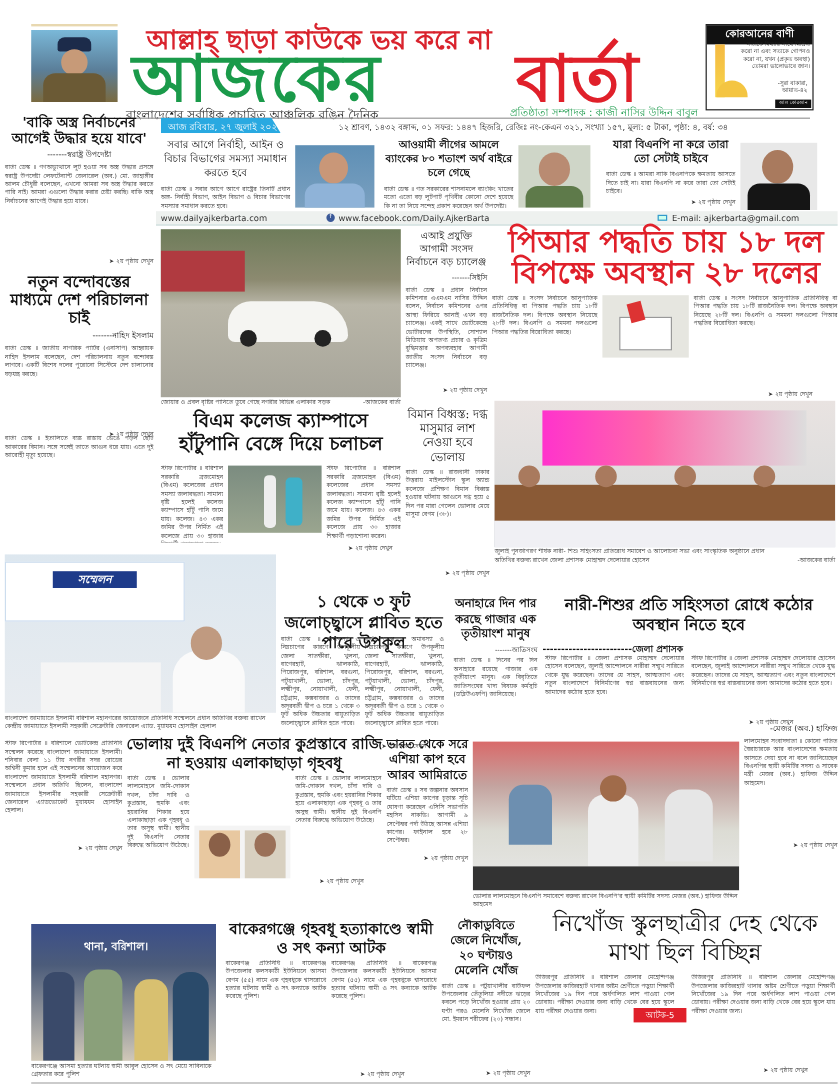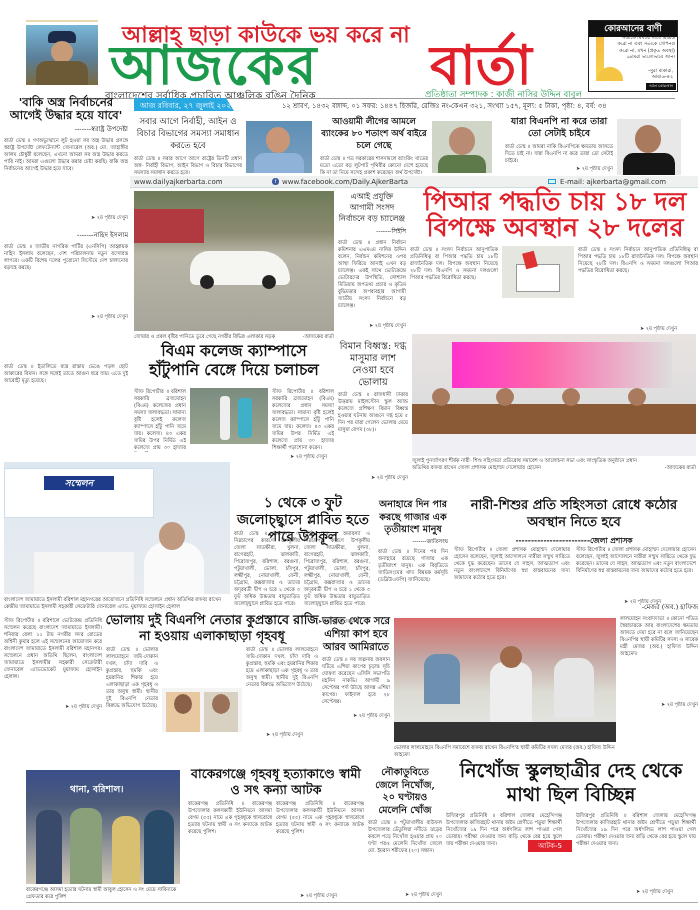--- a/index.html
+++ b/index.html
@@ -33,25 +33,26 @@
     <div style="position:absolute;left:3px;top:0;width:8px;height:44px;background:linear-gradient(#f4b942,#f7d54a)"></div>
     <div style="position:absolute;left:4px;top:30px;width:26px;height:14px;background:#f4c542;border-radius:13px 13px 0 0"></div>
   </div>
   <div style="position:absolute;left:28px;top:14px;width:58px;font-size:4.8px;line-height:6.4px;text-align:right;color:#222">সত্যকে মিথ্যার সাথে মিশ্রিত করো না এবং সত্যকে গোপনও করো না, যখন (প্রকৃত অবস্থা) তোমরা ভালোভাবে জান।</div>
   <div style="position:absolute;right:4px;top:47px;width:40px;font-size:4.8px;line-height:6px;text-align:right;color:#222">-সুরা বাকারা, আয়াত-৪২</div>
   <div style="position:absolute;right:1px;bottom:1px;background:#111;color:#fff;font-size:4px;padding:0 3px">আল কোরআন</div>
 </div>
 
 <div class="abs" style="left:4px;top:96px;width:124px">
   <div class="hl" style="font-size:11.5px;font-weight:bold;line-height:13px">'বাকি অস্ত্র নির্বাচনের আগেই উদ্ধার হয়ে যাবে'</div>
-  <div style="font-size:6.5px;text-align:right;margin-top:2px">-------স্বরাষ্ট্র উপদেষ্টা</div>
+  <div style="font-size:6.5px;text-align:center;margin-top:2px">-------স্বরাষ্ট্র উপদেষ্টা</div>
   <div class="bodytxt" style="height:77px;margin-top:2px">বার্তা ডেস্ক ॥ গণঅভ্যুত্থানে লুট হওয়া সব অস্ত্র উদ্ধার প্রসঙ্গে স্বরাষ্ট্র উপদেষ্টা লেফটেন্যান্ট জেনারেল (অব.) মো. জাহাঙ্গীর আলম চৌধুরী বলেছেন, এখনো আমরা সব অস্ত্র উদ্ধার করতে পারি নাই। আমরা এগুলো উদ্ধার করার চেষ্টা করছি। বাকি অস্ত্র নির্বাচনের আগেই উদ্ধার হয়ে যাবে।</div>
   <div class="more" style="text-align:right">➤ ২য় পৃষ্ঠায় দেখুন</div>
 </div>
 <div class="abs" style="left:4px;top:228px;width:124px">
+  <div class="hl" style="font-size:13px;font-weight:bold;line-height:15px">নতুন বন্দোবস্তের মাধ্যমে দেশ পরিচালনা চাই</div>
   <div style="font-size:6.5px;text-align:right;margin-top:2px">-------নাহিদ ইসলাম</div>
   <div class="bodytxt" style="height:70px;margin-top:2px">বার্তা ডেস্ক ॥ জাতীয় নাগরিক পার্টির (এনসিপি) আহ্বায়ক নাহিদ ইসলাম বলেছেন, দেশ পরিচালনায় নতুন বন্দোবস্ত লাগবে। একটি বিশেষ দলের পুরোনো সিস্টেমে দেশ চালানোর ষড়যন্ত্র করছে।</div>
   <div class="more" style="text-align:right">➤ ২য় পৃষ্ঠায় দেখুন</div>
 </div>
 <div class="abs" style="left:4px;top:360px;width:124px">
   <div class="bodytxt" style="height:100px;margin-top:3px">বার্তা ডেস্ক ॥ ইতালিতে ব্যস্ত রাস্তায় ভেঙে পড়ল ছোট আকারের বিমান। সঙ্গে সঙ্গেই তাতে আগুন ধরে যায়। এতে দুই আরোহী মৃত্যু হয়েছে।</div>
   <div class="more" style="text-align:right">➤ ২য় পৃষ্ঠায় দেখুন</div>
 </div>
 
 <div class="abs" style="left:134px;top:98px;width:100px;height:13px;background:#29a9e1;clip-path:polygon(0 0,92% 0,100% 100%,0 100%)"></div>
@@ -161,21 +162,21 @@
 <div class="abs more" style="left:318px;top:618px">➤ ২য় পৃষ্ঠায় দেখুন</div>
 
 <div class="abs" style="left:378px;top:498px;width:70px">
   <div class="hl" style="font-size:9.5px;font-weight:bold;line-height:12.5px">অনাহারে দিন পার করছে গাজার এক তৃতীয়াংশ মানুষ</div>
   <div style="font-size:5.5px;text-align:right;margin-top:2px">-------জাতিসংঘ</div>
   <div class="bodytxt" style="height:74px;margin-top:2px">বার্তা ডেস্ক ॥ দিনের পর দিন অনাহারে রয়েছে গাজার এক তৃতীয়াংশ মানুষ। এক বিবৃতিতে জাতিসংঘের খাদ্য বিষয়ক কর্মসূচি (ডব্লিউএফপি) জানিয়েছে।</div>
   <div class="more" style="text-align:right">➤ ২য় পৃষ্ঠায় দেখুন</div>
 </div>
 
 <div class="abs hl" style="left:452px;top:496px;width:244px;font-size:13px;font-weight:bold;line-height:17px">নারী-শিশুর প্রতি সহিংসতা রোধে কঠোর অবস্থান নিতে হবে</div>
-<div class="abs" style="left:452px;top:535px;width:244px;font-size:7.5px;font-weight:bold;text-align:center;white-space:nowrap;overflow:hidden">------------------------জেলা প্রশাসক</div>
+<div class="abs" style="left:452px;top:535px;width:244px;font-size:7.5px;font-weight:bold;text-align:left;white-space:nowrap;overflow:hidden">------------------------জেলা প্রশাসক</div>
 <div class="abs bodytxt" style="left:454px;top:546px;width:116px;height:52px">স্টাফ রিপোর্টার ॥ জেলা প্রশাসক মোহাম্মদ দেলোয়ার হোসেন বলেছেন, জুলাই আন্দোলনে নারীরা সম্মুখ সারিতে থেকে যুদ্ধ করেছেন। তাদের যে সাহস, আত্মত্যাগ এবং নতুন বাংলাদেশে বিনির্মাণের স্বপ্ন বাস্তবায়নের জন্য আমাদের কঠোর হতে হবে।</div>
 <div class="abs bodytxt" style="left:576px;top:546px;width:120px;height:52px">স্টাফ রিপোর্টার ॥ জেলা প্রশাসক মোহাম্মদ দেলোয়ার হোসেন বলেছেন, জুলাই আন্দোলনে নারীরা সম্মুখ সারিতে থেকে যুদ্ধ করেছেন। তাদের যে সাহস, আত্মত্যাগ এবং নতুন বাংলাদেশে বিনির্মাণের স্বপ্ন বাস্তবায়নের জন্য আমাদের কঠোর হতে হবে।</div>
 <div class="abs more" style="left:624px;top:598px">➤ ২য় পৃষ্ঠায় দেখুন</div>
 
 <div class="abs" style="left:4px;top:614px;width:98px">
   <div class="bodytxt" style="height:86px;margin-top:3px">স্টাফ রিপোর্টার ॥ বরিশালে ভোটকেন্দ্র প্রতিনিধি সম্মেলন করেছে বাংলাদেশ জামায়াতে ইসলামী। শনিবার বেলা ১১ টায় নগরীর সদর রোডের অশ্বিনী কুমার হলে এই সম্মেলনের আয়োজন করে বাংলাদেশ জামায়াতে ইসলামী বরিশাল মহানগর। সম্মেলনে প্রধান অতিথি ছিলেন, বাংলাদেশ জামায়াতে ইসলামীর সহকারী সেক্রেটারী জেনারেল এ্যাডভোকেট মুয়াযযম হোসাইন হেলাল।</div>
   <div class="more" style="text-align:right">➤ ২য় পৃষ্ঠায় দেখুন</div>
 </div>
 
 <div class="abs hl" style="left:104px;top:612px;width:216px;font-size:12.5px;font-weight:bold;line-height:16px">ভোলায় দুই বিএনপি নেতার কুপ্রস্তাবে রাজি না হওয়ায় এলাকাছাড়া গৃহবধূ</div>
@@ -224,19 +225,19 @@
 <div class="abs bodytxt" style="left:188px;top:800px;width:84px;height:100px">বাকেরগঞ্জ প্রতিনিধি ॥ বাকেরগঞ্জ উপজেলার কলসকাঠী ইউনিয়নে আসমা বেগম (৫৫) নামে এক গৃহবধূকে শ্বাসরোধে হত্যার ঘটনায় স্বামী ও সৎ কন্যাকে আটক করেছে পুলিশ।</div>
 <div class="abs bodytxt" style="left:276px;top:800px;width:88px;height:90px">বাকেরগঞ্জ প্রতিনিধি ॥ বাকেরগঞ্জ উপজেলার কলসকাঠী ইউনিয়নে আসমা বেগম (৫৫) নামে এক গৃহবধূকে শ্বাসরোধে হত্যার ঘটনায় স্বামী ও সৎ কন্যাকে আটক করেছে পুলিশ।</div>
 <div class="abs more" style="left:300px;top:892px">➤ ২য় পৃষ্ঠায় দেখুন</div>
 
 <div class="abs" style="left:368px;top:766px;width:74px">
   <div class="hl" style="font-size:9.5px;font-weight:bold;line-height:12.5px">নৌকাডুবিতে জেলে নিখোঁজ, ২০ ঘণ্টায়ও মেলেনি খোঁজ</div>
   <div class="bodytxt" style="height:72px;margin-top:3px">বার্তা ডেস্ক ॥ পটুয়াখালীর বাউফল উপজেলার তেঁতুলিয়া নদীতে ঝড়ের কবলে পড়ে নিখোঁজ হওয়ার প্রায় ২০ ঘণ্টা পরও মেলেনি নিখোঁজ জেলে মো. ইমরান শরীফের (২০) সন্ধান।</div>
   <div class="more" style="text-align:right">➤ ২য় পৃষ্ঠায় দেখুন</div>
 </div>
 
-<div class="abs hl" style="left:444px;top:758px;width:254px;font-size:19px;font-weight:bold;line-height:24px">নিখোঁজ স্কুলছাত্রীর দেহ থেকে মাথা ছিল বিচ্ছিন্ন</div>
+<div class="abs hl" style="left:444px;top:758px;width:254px;font-size:19px;font-weight:normal;line-height:24px">নিখোঁজ স্কুলছাত্রীর দেহ থেকে মাথা ছিল বিচ্ছিন্ন</div>
 <div class="abs bodytxt" style="left:446px;top:812px;width:116px;height:82px">উজিরপুর প্রতিনিধি ॥ বরিশাল জেলার মেহেন্দিগঞ্জ উপজেলার কাজিরহাট থানার অষ্টম শ্রেণীতে পড়ুয়া শিক্ষার্থী নিখোঁজের ১৯ দিন পরে অর্ধগলিত লাশ পাওয়া গেল ডোবায়। পরীক্ষা দেওয়ার জন্য বাড়ি থেকে বের হয়ে স্কুলে যায় পরীক্ষা দেওয়ার জন্য।</div>
 <div class="abs" style="left:528px;top:840px;width:44px;height:12px;background:#e0202a;color:#fff;font-size:7px;text-align:center;line-height:12px">আটক-5</div>
 <div class="abs bodytxt" style="left:576px;top:812px;width:120px;height:74px">উজিরপুর প্রতিনিধি ॥ বরিশাল জেলার মেহেন্দিগঞ্জ উপজেলার কাজিরহাট থানার অষ্টম শ্রেণীতে পড়ুয়া শিক্ষার্থী নিখোঁজের ১৯ দিন পরে অর্ধগলিত লাশ পাওয়া গেল ডোবায়। পরীক্ষা দেওয়ার জন্য বাড়ি থেকে বের হয়ে স্কুলে যায় পরীক্ষা দেওয়ার জন্য।</div>
 <div class="abs more" style="left:636px;top:888px">➤ ২য় পৃষ্ঠায় দেখুন</div>
 
 <div class="abs" style="left:26px;top:902px;width:672px;height:1px;background:#aaa"></div>
 
 </body></html>

